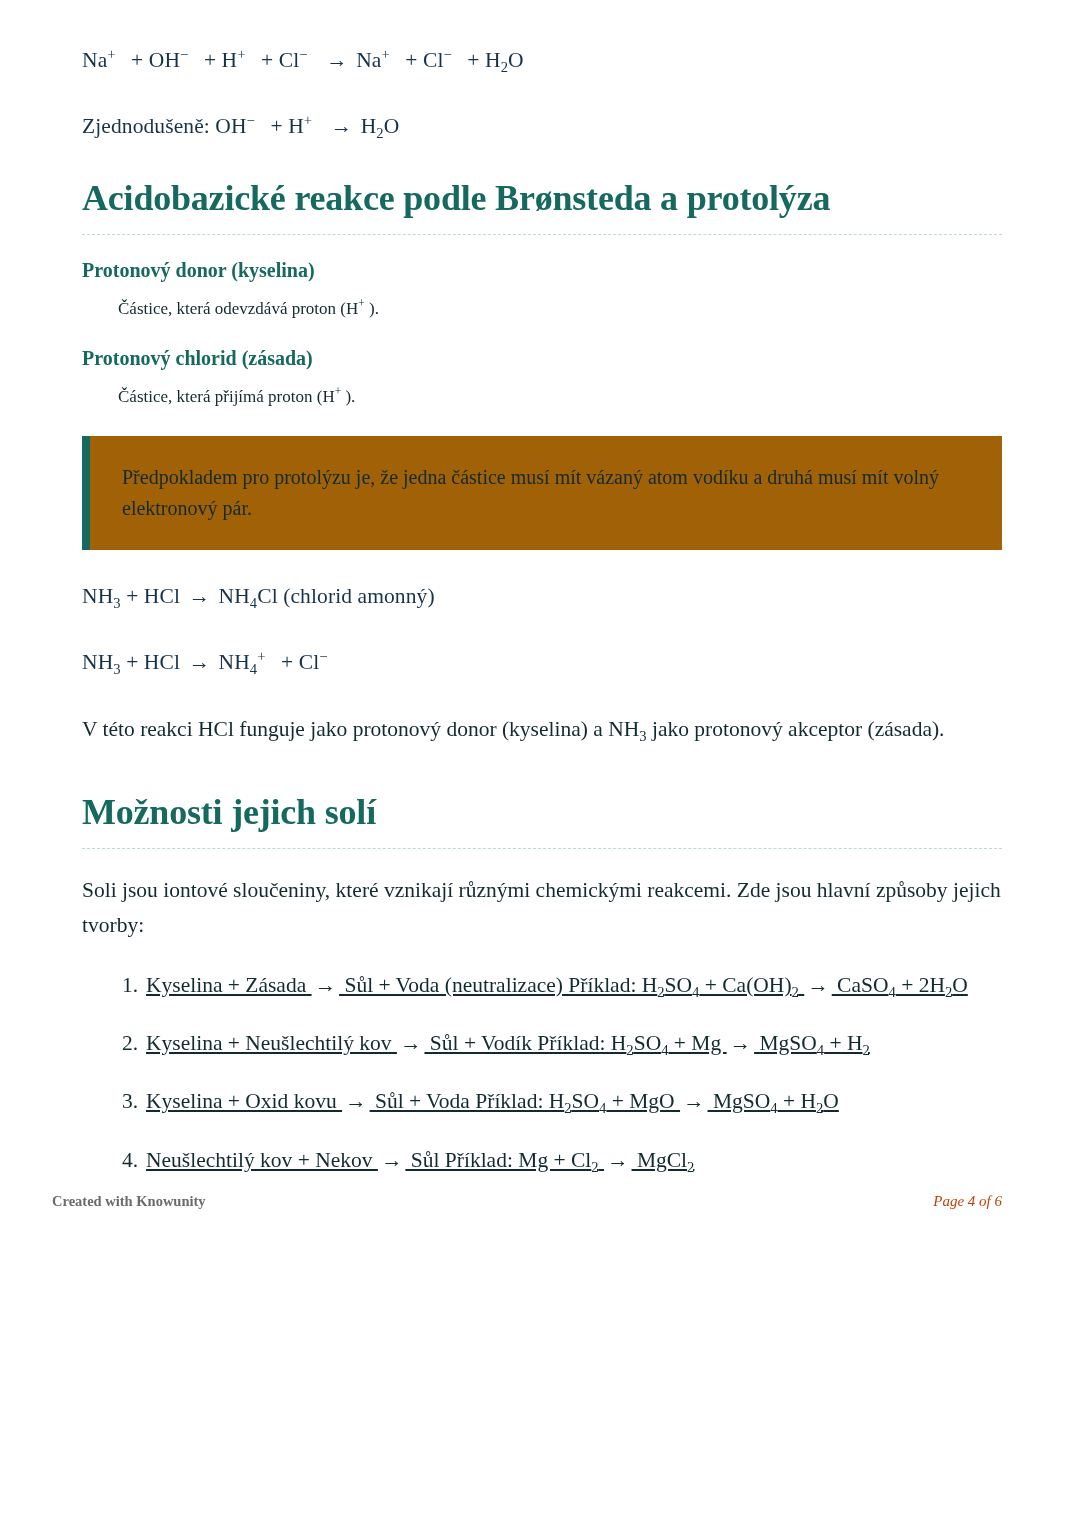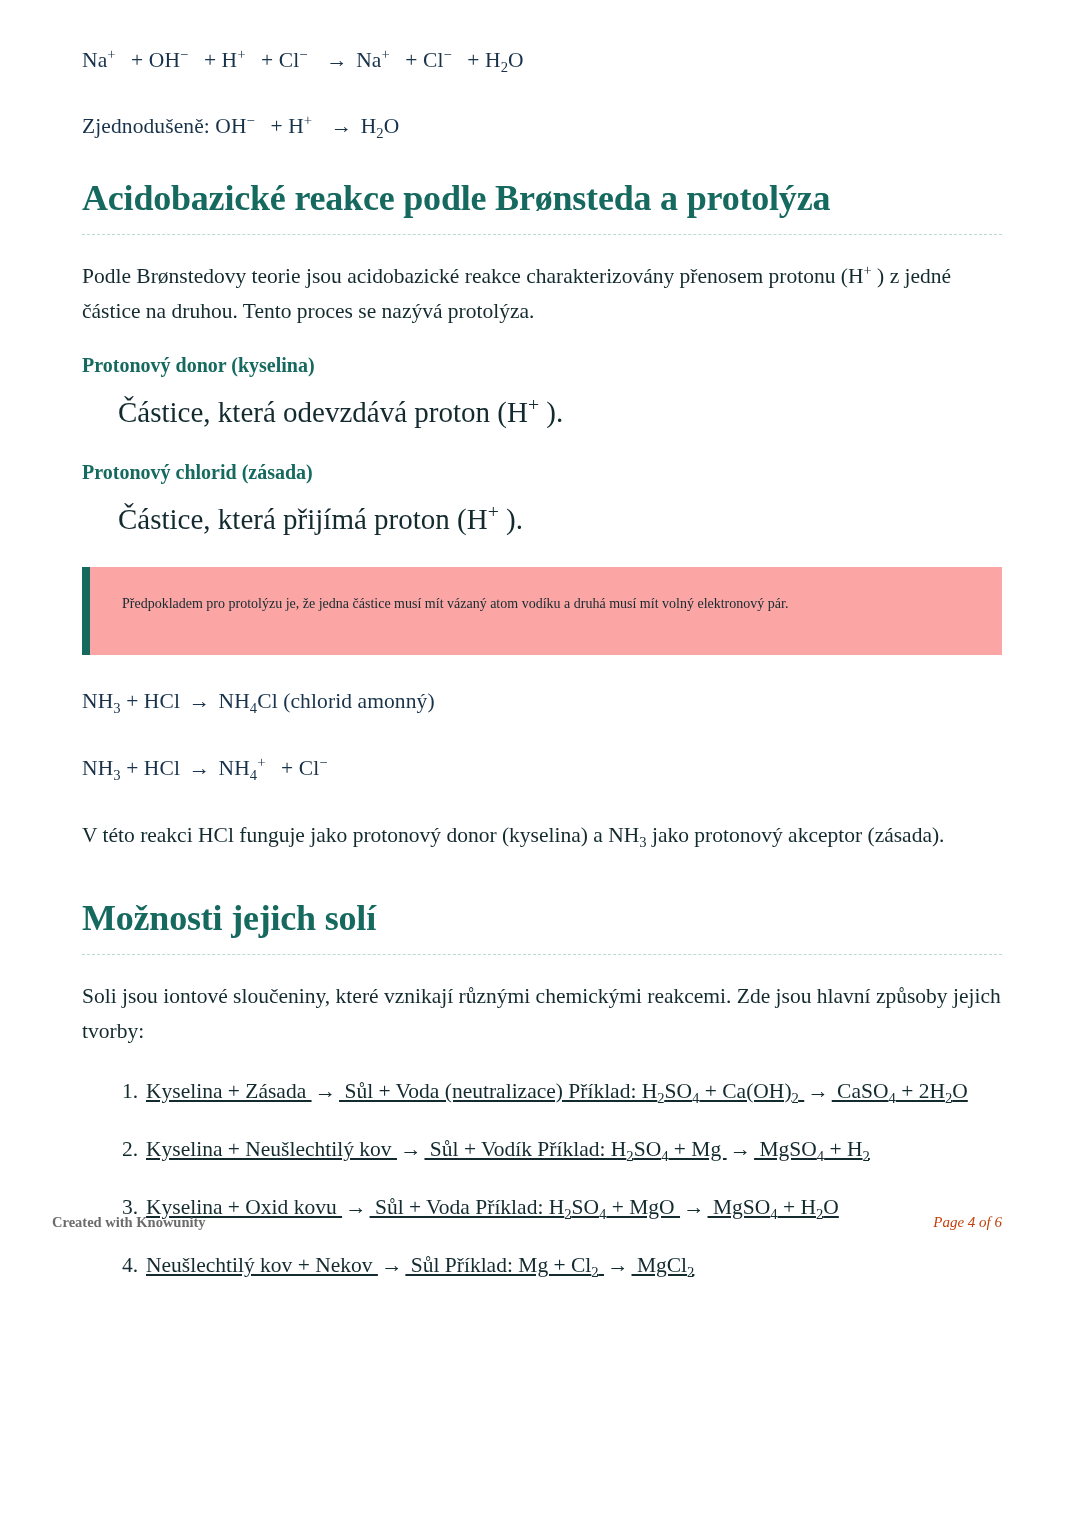--- a/index.html
+++ b/index.html
@@ -54,31 +54,31 @@
     margin: 0 0 26px 0;
     color: #132a2f;
   }
   .term {
     font-size: 20px;
     font-weight: bold;
     color: #16695f;
     margin: 8px 0 14px 0;
   }
   .def {
-    font-size: 29px;
+    font-size: 17px;
     color: #132a2f;
     margin: 0 0 26px 36px;
     line-height: 1.5;
   }
   .callout {
-    background: #fca5a5;
+    background: #a16207;
     border-left: 8px solid #16695f;
     padding: 26px 30px 26px 32px;
     margin: 8px 0 30px 0;
-    font-size: 14px;
+    font-size: 20px;
     line-height: 1.55;
     color: #132a2f;
     min-height: 88px;
     box-sizing: border-box;
   }
   ol.numlist {
     margin: 0;
     padding: 0 0 0 26px;
     list-style: none;
     counter-reset: item;
@@ -103,21 +103,21 @@
   }
   .footer {
     position: absolute;
     left: 0;
     bottom: 0;
     width: 1080px;
     height: 64px;
     box-sizing: border-box;
     padding: 0 78px 6px 52px;
     display: flex;
-    align-items: center;
+    align-items: flex-start;
     justify-content: space-between;
   }
   .footer-left {
     font-size: 14.5px;
     font-weight: bold;
     color: #6b6b6b;
     font-family: "Liberation Serif", serif;
   }
   .footer-right {
     font-size: 15px;
@@ -135,24 +135,20 @@
     Na<sup>+</sup><span class="sp"></span> + OH<sup>−</sup><span class="sp"></span> + H<sup>+</sup><span class="sp"></span> + Cl<sup>−</sup><span class="sp"></span> <span class="arrow">→</span> Na<sup>+</sup><span class="sp"></span> + Cl<sup>−</sup><span class="sp"></span> + H<sub>2</sub>O
   </p>
 
   <p class="eq">
     Zjednodušeně: OH<sup>−</sup><span class="sp"></span> + H<sup>+</sup><span class="sp"></span> <span class="arrow">→</span> H<sub>2</sub>O
   </p>
 
   <h1>Acidobazické reakce podle Brønsteda a protolýza</h1>
   <div class="rule"></div>
 
-  <p class="body">
-    Podle Brønstedovy teorie jsou acidobazické reakce charakterizovány přenosem protonu
-    (H<sup>+</sup><span class="sp"></span> ) z jedné částice na druhou. Tento proces se nazývá protolýza.
-  </p>
 
   <div class="term">Protonový donor (kyselina)</div>
   <div class="def">
     Částice, která odevzdává proton (H<sup>+</sup><span class="sp"></span> ).
   </div>
 
   <div class="term">Protonový chlorid (zásada)</div>
   <div class="def">
     Částice, která přijímá proton (H<sup>+</sup><span class="sp"></span> ).
   </div>

